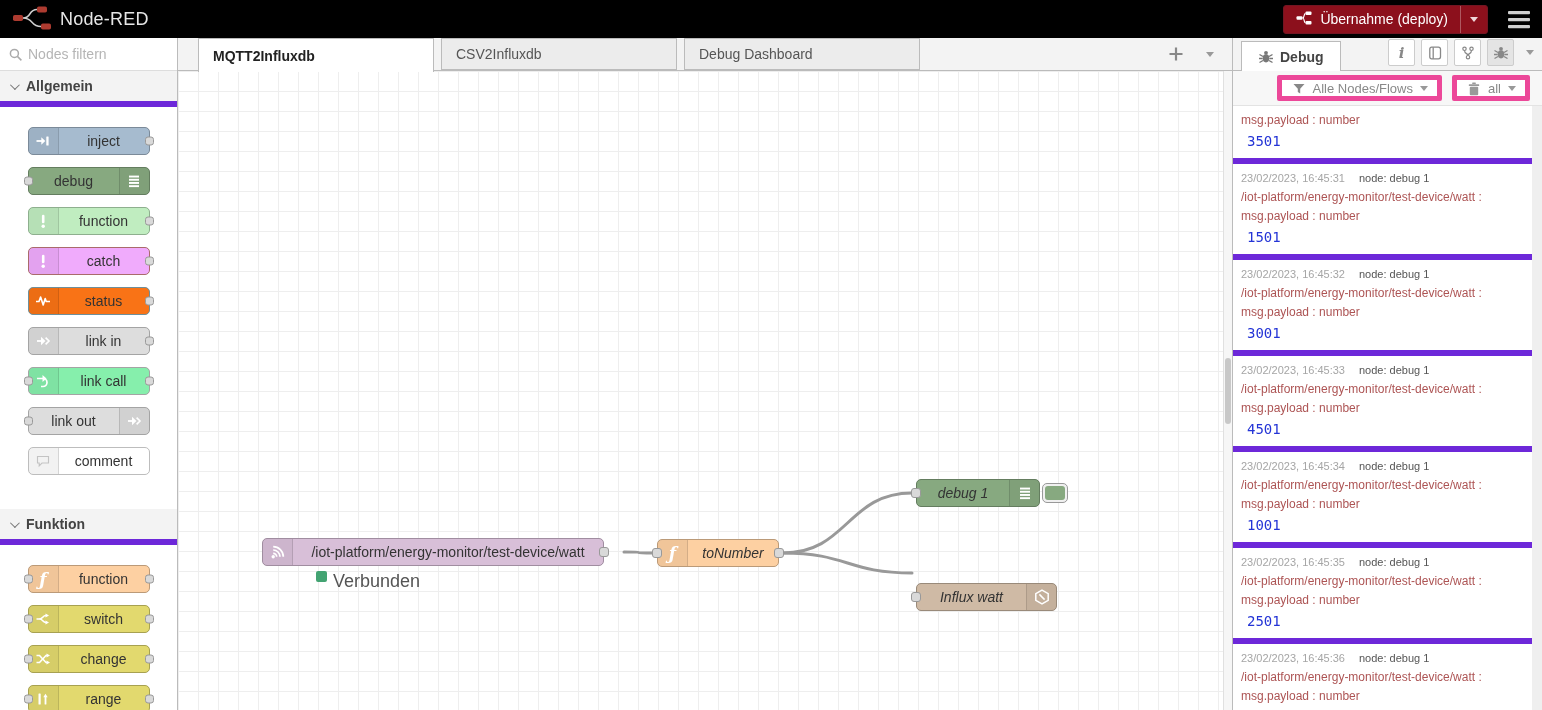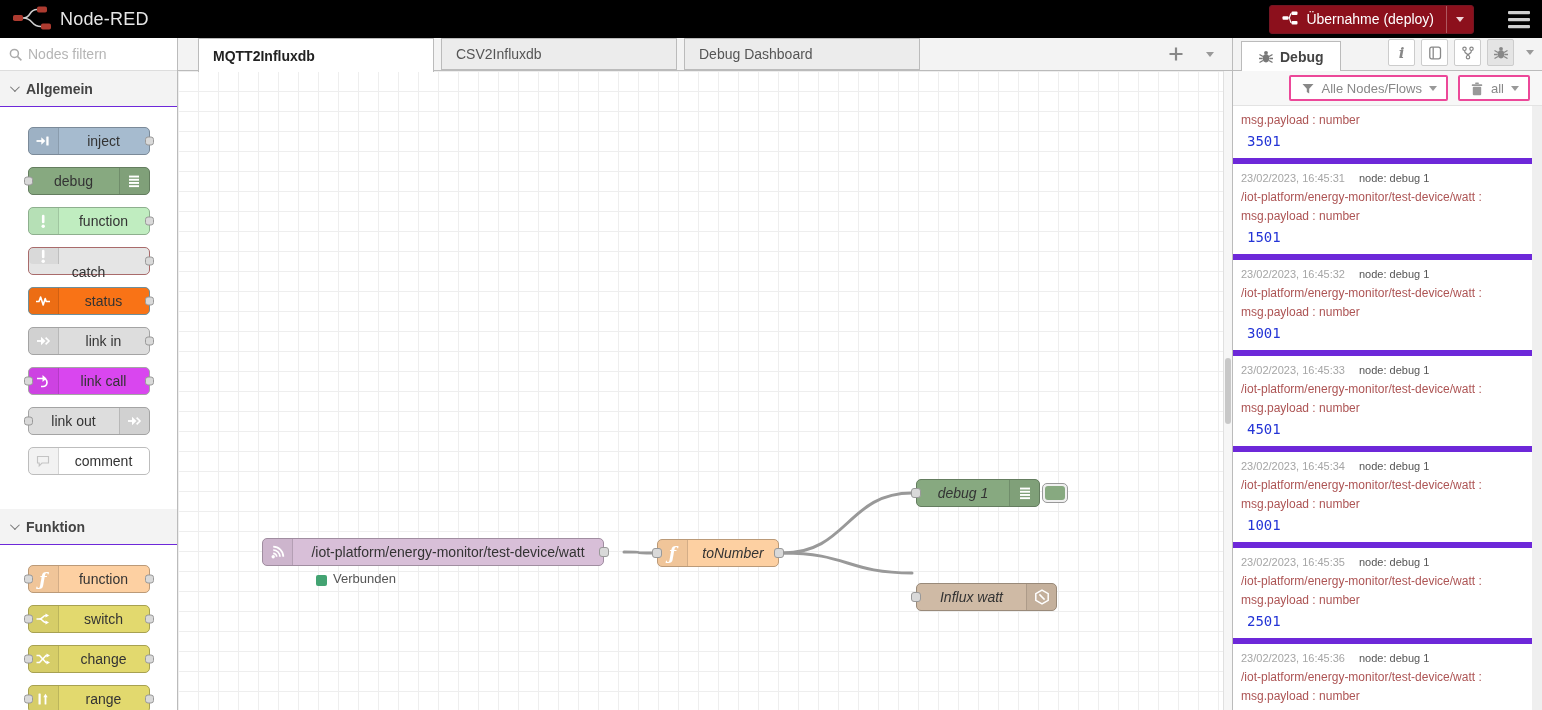--- a/index.html
+++ b/index.html
@@ -4,37 +4,37 @@
 <style>
   * { box-sizing: border-box; margin: 0; padding: 0; }
   html,body { width:1542px; height:710px; overflow:hidden; }
   body { font-family:"Liberation Sans", sans-serif; font-size:14px; color:#333; background:#fff; }
   #app { width:1542px; height:710px; display:flex; flex-direction:column; overflow:hidden; }
 
   
   #topbar { height:38px; background:#000; display:flex; align-items:center; padding:0 12px 0 12px; flex:0 0 auto; }
   #logo { display:flex; align-items:center; gap:8px; }
   #app-title { color:#e6e6e6; font-size:18px; letter-spacing:.2px; }
-  #topbar-right { margin-left:auto; display:flex; align-items:center; gap:34px; }
+  #topbar-right { margin-left:auto; display:flex; align-items:center; gap:20px; }
   #deploy-btn { display:flex; align-items:center; height:29px; border-radius:3px; border:1px solid #731522; cursor:pointer; overflow:hidden; }
   #deploy-main { display:flex; align-items:center; gap:8px; padding:0 12px; height:100%; }
   #deploy-label { color:#fff; font-size:14px; }
   #deploy-caret { height:100%; display:flex; align-items:center; padding:0 9px; border-left:1px solid rgba(255,255,255,.3); }
   .caret { width:0; height:0; border-left:4px solid transparent; border-right:4px solid transparent; border-top:5px solid #999; display:inline-block; }
   #deploy-caret .caret { border-top-color:#f0d6d9; }
 
   
   #main { flex:1; display:flex; min-height:0; }
 
   
   #palette { width:178px; flex:0 0 auto; border-right:1px solid #bbb; background:#fff; display:flex; flex-direction:column; overflow:hidden; }
   #palette-search { height:33px; border-bottom:1px solid #ddd; display:flex; align-items:center; gap:6px; padding:0 8px; color:#999; flex:0 0 auto; }
   #palette-search input { border:none; outline:none; flex:1; font-size:14px; color:#555; font-family:"Liberation Sans",sans-serif; background:transparent; min-width:0; }
   #palette-search input::placeholder { color:#b5b5b5; }
-  .palette-section-header { height:36px; background:#f3f3f3; border-bottom:1px solid #6d28d9; display:flex; align-items:center; gap:9px; padding:0 10px; font-weight:bold; color:#444; }
+  .palette-section-header { height:36px; background:#f3f3f3; border-bottom:6px solid #6d28d9; display:flex; align-items:center; gap:9px; padding:0 10px; font-weight:bold; color:#444; }
   .chevron { width:7px; height:7px; border-right:1.6px solid #777; border-bottom:1.6px solid #777; transform:rotate(45deg) translateY(-2px); display:inline-block; }
   .palette-nodes { padding:20px 0 22px 0; }
   .palette-node { position:relative; width:122px; height:28px; margin:0 auto 12px auto; border:1px solid; border-radius:5px; display:flex; align-items:stretch; cursor:move; background-clip:padding-box; }
   .palette-node .body-label { flex:1; display:flex; align-items:center; justify-content:center; font-size:14px; color:#333; padding:0 8px; }
   .icon-region { width:30px; display:flex; align-items:center; justify-content:center; background:rgba(0,0,0,0.05); }
   .icon-left .icon-region { border-right:1px solid rgba(0,0,0,0.12); border-radius:4px 0 0 4px; }
   .icon-right { flex-direction:row; }
   .icon-right .icon-region { order:2; border-left:1px solid rgba(0,0,0,0.12); border-radius:0 4px 4px 0; }
   .icon-right .body-label { order:1; }
   .pport { position:absolute; width:9px; height:9px; background:#d9d9d9; border:1px solid #999; border-radius:3px; top:50%; transform:translateY(-50%); }
@@ -48,37 +48,37 @@
   #tabbar-actions { margin-left:auto; display:flex; align-items:center; gap:22px; padding-right:18px; color:#888; }
   #canvas { position:relative; flex:1; background:#fff;
     background-image: linear-gradient(#eee 1px, transparent 1px), linear-gradient(90deg, #eee 1px, transparent 1px);
     background-size:20px 20px; overflow:hidden; }
   #wires { position:absolute; left:0; top:0; z-index:1; }
   .flow-node { position:absolute; height:28px; border:1px solid; border-radius:5px; display:flex; align-items:stretch; z-index:2; cursor:move; }
   .flow-node .body-label { flex:1; display:flex; align-items:center; justify-content:center; font-size:14px; color:#333; white-space:nowrap; padding:0 6px; }
   .flow-node .body-label.italic { font-style:italic; }
   .fport { position:absolute; width:10px; height:10px; background:#d9d9d9; border:1px solid #999; border-radius:3px; top:50%; transform:translateY(-50%); z-index:3; }
   .fport.in { left:-6px; } .fport.out { right:-6px; }
-  .node-status { position:absolute; display:flex; align-items:flex-end; gap:6px; font-size:13px; color:#555; z-index:2;padding-left:30px; }
+  .node-status { position:absolute; display:flex; align-items:flex-start; gap:6px; font-size:18px; color:#555; z-index:2;padding-left:30px; }
   .status-dot { width:11px; height:11px; border-radius:2px; }
   .debug-toggle { position:absolute; width:26px; height:20px; background:#f0f0f0; border:1.5px solid #999; border-radius:5px; z-index:2; cursor:pointer; }
   .debug-toggle .inner { position:absolute; inset:2px; border-radius:3px; }
   #canvas-vscroll { position:absolute; right:0; top:0; width:9px; height:100%; background:#f6f6f6; border-left:1px solid #e0e0e0; z-index:4; }
   #canvas-vscroll .thumb { position:absolute; left:1px; width:6px; background:#c8c8c8; border-radius:3px; }
 
   
   #debug-panel { width:310px; flex:0 0 auto; border-left:1px solid #bbb; display:flex; flex-direction:column; background:#fff; }
   #debug-header { height:33px; background:#f3f3f3; border-bottom:1px solid #bbb; display:flex; align-items:flex-end; padding-left:8px; position:relative; flex:0 0 auto; }
   #debug-tab { height:30px; background:#fff; border:1px solid #bbb; border-bottom:none; display:flex; align-items:center; gap:7px; padding:0 16px; margin-bottom:-1px; z-index:2; font-weight:bold; color:#444; cursor:pointer; }
   #debug-tab svg { color:#777; }
   #debug-toolbar { margin-left:auto; display:flex; align-items:center; gap:6px; padding:0 8px 3px 0; align-self:center; }
   .tool-btn { width:27px; height:27px; border:1px solid #ccc; border-radius:2px; background:#fff; color:#888; display:flex; align-items:center; justify-content:center; cursor:pointer; }
   .tool-btn.active { background:#e4e4e4; }
   #filterbar { height:35px; background:#f7f7f7; border-bottom:1px solid #e3e3e3; display:flex; align-items:center; justify-content:flex-end; gap:10px; padding:0 12px; flex:0 0 auto; }
-  .filter-btn { height:26px; border:2px solid #ec4899; border-radius:2px; background:#fff; color:#888; font-size:13px; display:flex; align-items:center; gap:7px; padding:4px 9px; cursor:pointer; font-family:"Liberation Sans",sans-serif; }
+  .filter-btn { height:26px; border:5px solid #ec4899; border-radius:2px; background:#fff; color:#888; font-size:13px; display:flex; align-items:center; gap:7px; padding:4px 9px; cursor:pointer; font-family:"Liberation Sans",sans-serif; }
   #debug-messages { flex:1; overflow:hidden; position:relative; padding-right:10px; }
   #debug-scroll-track { position:absolute; right:0; top:0; width:10px; height:100%; background:#efefef; }
   .debug-msg { border-bottom:6px solid #6d28d9; padding:5px 8px 6px 8px; }
   .msg-meta { font-size:11px; line-height:19px; color:#a5a5a5; }
   .msg-meta .msg-node { color:#555; margin-left:14px; }
   .msg-topic { font-size:12px; line-height:19px; }
   .msg-property { font-size:12px; line-height:19px; }
   .msg-value { font-family:"DejaVu Sans Mono", monospace; font-size:14px; line-height:22px; padding-left:6px; }
 
   .glyph-i { font-family:"DejaVu Serif", serif; font-weight:bold; font-size:15px; font-style:italic; }
@@ -180,21 +180,21 @@
                 <svg width="16" height="16" viewBox="0 0 16 16" xmlns="http://www.w3.org/2000/svg">
                   <g fill="#fff">
                     <rect x="6.9" y="1.8" width="2.6" height="8.4" rx="1.3"></rect>
                     <circle cx="8.2" cy="13.2" r="1.7"></circle>
                   </g>
                 </svg>
               </div>
               <div class="body-label">function</div>
               <span class="pport out"></span>
             </div>
-            <div class="palette-node icon-left" style="background: #e5e5e5; border-color: rgb(169, 107, 107); flex-direction: column;">
+            <div class="palette-node icon-left" style="background: #f0abfc; border-color: rgb(169, 107, 107);">
               <div class="icon-region">
                 <svg width="16" height="16" viewBox="0 0 16 16" xmlns="http://www.w3.org/2000/svg">
                   <g fill="#fff">
                     <rect x="6.9" y="1.8" width="2.6" height="8.4" rx="1.3"></rect>
                     <circle cx="8.2" cy="13.2" r="1.7"></circle>
                   </g>
                 </svg>
               </div>
               <div class="body-label">catch</div>
               <span class="pport out"></span>
@@ -212,21 +212,21 @@
               <div class="icon-region">
                 <svg width="16" height="16" viewBox="0 0 16 16" xmlns="http://www.w3.org/2000/svg">
                   <path d="M2 8 h4.5" stroke="#fff" stroke-width="1.8"></path>
                   <path d="M6 3.8 L10.4 8 L6 12.2 Z" fill="#fff"></path>
                   <path d="M10.6 4.6 L14 8 L10.6 11.4" stroke="#fff" stroke-width="1.6" fill="none"></path>
                 </svg>
               </div>
               <div class="body-label">link in</div>
               <span class="pport out"></span>
             </div>
-            <div class="palette-node icon-left" style="background: #d946ef; border-color: rgb(164, 164, 164);">
+            <div class="palette-node icon-left" style="background: #86efac; border-color: rgb(164, 164, 164);">
               <div class="icon-region">
                 <svg width="16" height="16" viewBox="0 0 16 16" xmlns="http://www.w3.org/2000/svg">
                   <path d="M2 5.5 h6 a4 4 0 0 1 0 8 H6" stroke="#fff" stroke-width="1.7" fill="none"></path>
                   <path d="M7.5 2 L11.5 5.5 L7.5 9 Z" fill="#fff"></path>
                 </svg>
               </div>
               <div class="body-label">link call</div>
               <span class="pport in"></span>
               <span class="pport out"></span>
             </div>

